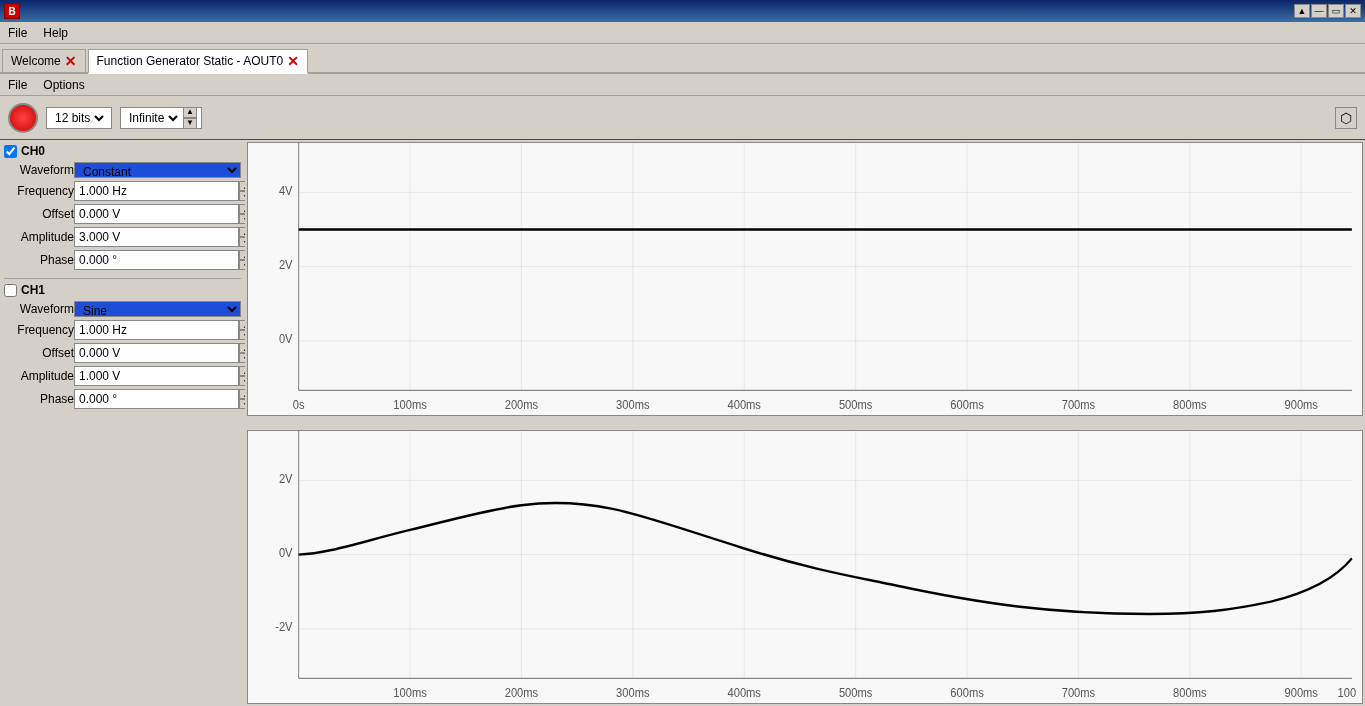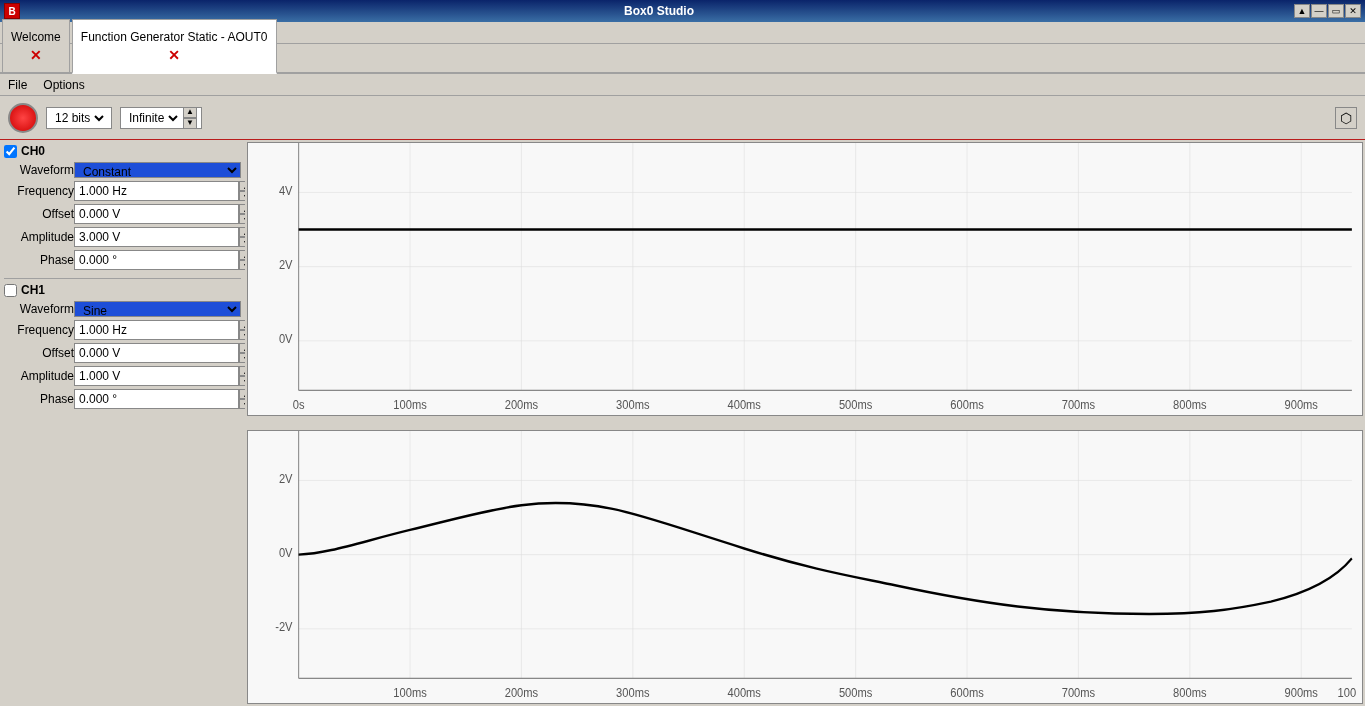--- a/index.html
+++ b/index.html
@@ -11,21 +11,21 @@
     #title-bar .icon { width: 16px; height: 16px; background: #c00; border: 1px solid #800; display: flex; align-items: center; justify-content: center; color: white; font-size: 10px; font-weight: bold; margin-right: 4px; }
     #title-bar .win-controls { display: flex; gap: 1px; }
     #title-bar .win-btn { width: 16px; height: 14px; background: #d4d0c8; border: 1px solid #888; display: flex; align-items: center; justify-content: center; font-size: 9px; cursor: pointer; color: #000; }
 
     
     #menu-bar { background: #d4d0c8; height: 22px; display: flex; align-items: center; border-bottom: 1px solid #a0a0a0; }
     #menu-bar .menu-item { padding: 2px 8px; cursor: pointer; font-size: 12px; }
 
     
     #tab-bar { background: #d4d0c8; display: flex; align-items: flex-end; padding-top: 4px; border-bottom: 2px solid #a0a0a0; height: 30px; }
-    .tab { padding: 10px 8px; background: #d4d0c8; border: 1px solid #a0a0a0; border-bottom: none; margin-left: 2px; cursor: pointer; font-size: 12px; display: flex; align-items: center; gap: 4px; flex-direction: column; }
+    .tab { padding: 4px 8px; background: #d4d0c8; border: 1px solid #a0a0a0; border-bottom: none; margin-left: 2px; cursor: pointer; font-size: 12px; display: flex; align-items: center; gap: 4px; }
     .tab.active { background: #fff; border-bottom: 2px solid #fff; margin-bottom: -2px; }
     .tab .tab-close { color: #c00; font-weight: bold; font-size: 14px; line-height: 1; }
 
     
     #menu-bar2 { background: #d4d0c8; height: 22px; display: flex; align-items: center; border-bottom: 1px solid #a0a0a0; }
     #menu-bar2 .menu-item { padding: 2px 8px; cursor: pointer; font-size: 12px; }
 
     
     #toolbar { background: #d4d0c8; height: 44px; display: flex; align-items: center; padding: 4px 8px; gap: 8px; border-bottom: 1px solid #b91c1c; }
     .run-btn { width: 30px; height: 30px; background: radial-gradient(circle, #ff4444, #cc0000); border-radius: 50%; border: 2px solid #888; cursor: pointer; display: flex; align-items: center; justify-content: center; }
@@ -58,21 +58,20 @@
 
     .chart-container { flex: 1; background: #f5f5f5; border: 1px solid #888; margin: 2px; position: relative; overflow: hidden; }
 
     .divider { height: 1px; background: #a0a0a0; margin: 4px 0; }
   </style>
 </head>
 <body>
 
 <div id="title-bar">
   <div class="icon">B</div>
-  <span class="title">Box0 Studio</span>
   <div class="win-controls">
     <button class="win-btn">▲</button>
     <button class="win-btn">—</button>
     <button class="win-btn">▭</button>
     <button class="win-btn">✕</button>
   </div>
 </div>
 
 <div id="menu-bar">
   <span class="menu-item">File</span>

